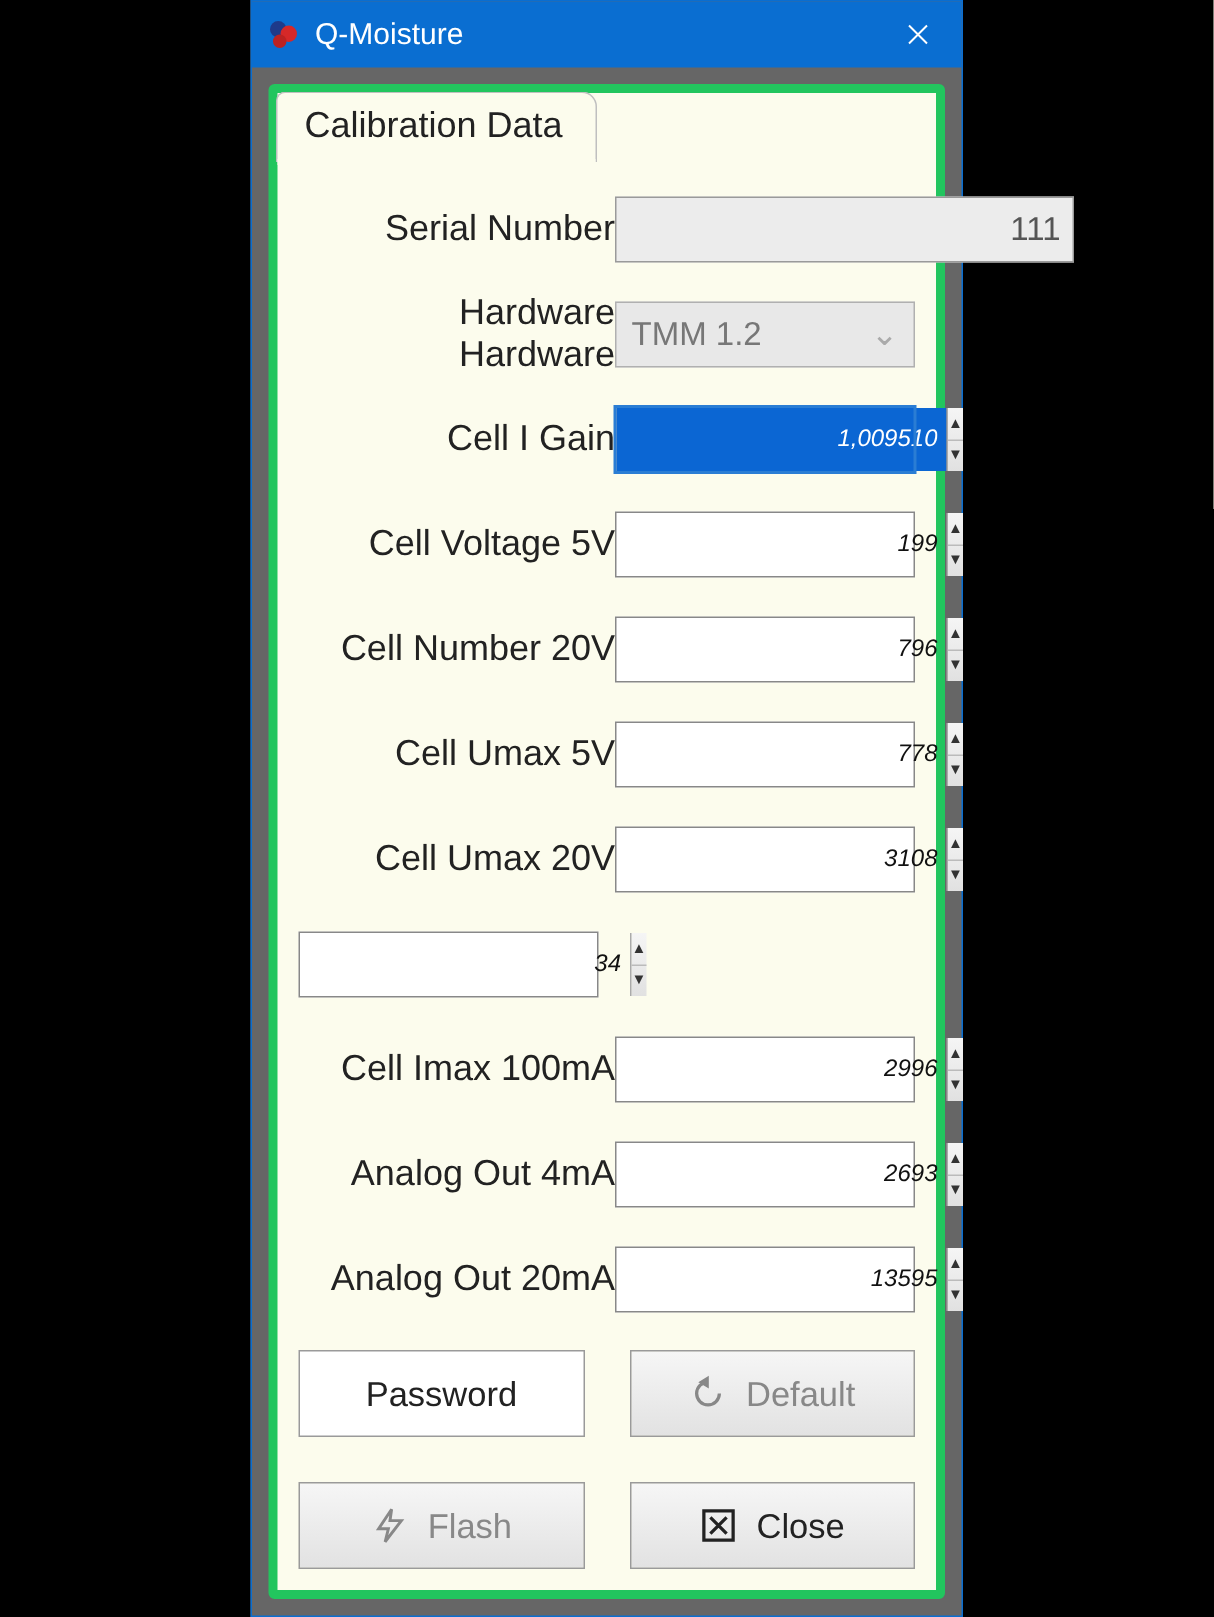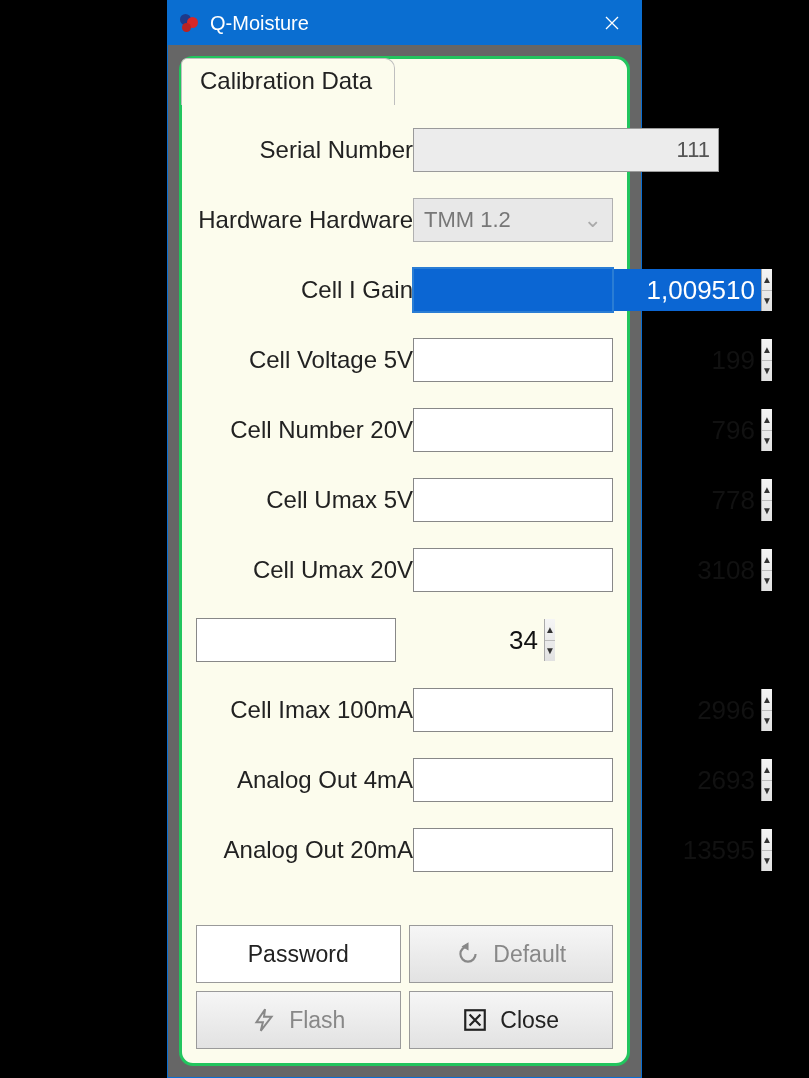--- a/index.html
+++ b/index.html
@@ -48,22 +48,22 @@
     position: absolute;
     left: 1px; right: 1px; top: 45px; bottom: 1px;
     background: #666;
     padding: 10px 10px 10px 10px;
   }
   .panel {
     position: relative;
     width: 100%;
     height: 100%;
     background: #fcfced;
-    border: 3px solid #22c55e;
-    border-radius: 14px;
+    border: 6px solid #22c55e;
+    border-radius: 4px;
   }
   .tab-label {
     position: absolute;
     top: -1px; left: -1px;
     background: #fcfced;
     border: 1px solid #bfbfbf;
     border-bottom: none;
     border-top-left-radius: 6px;
     border-top-right-radius: 10px;
     padding: 8px 22px 10px 18px;
@@ -126,26 +126,27 @@
     border: 1px solid #888;
     background:#fff;
   }
   .spinbox.focused {
     outline: 2px solid #2a7dd4;
     outline-offset: -1px;
   }
   .spinbox .sp-input {
     flex:1;
     border:none;
-    font-size: 26px;
+    font-size: 16px;
     text-align: right;
     padding: 0 6px;
     background: transparent;
     font-family: inherit;
     color:#111;
+    font-style:italic;
   }
   .spinbox.focused .sp-input {
     background: #0b66d3;
     color: #fff;
   }
   .spinbox .sp-btns {
     width: 26px;
     display:flex;flex-direction:column;
     border-left:1px solid #aaa;
     background: linear-gradient(#f5f5f5,#e1e1e1);
@@ -155,21 +156,21 @@
     font-size:10px;color:#333;
     border-bottom:1px solid #bbb;
     cursor:pointer;
   }
   .spinbox .sp-btns div:last-child{border-bottom:none;}
   .buttons {
     margin-top: auto;
     display: grid;
     grid-template-columns: 1fr 1fr;
     grid-template-rows: 58px 58px;
-    gap: 8px;
+    gap: 30px;
   }
   .btn {
     border: 1px solid #9a9a9a;
     background: linear-gradient(#f6f6f6,#e2e2e2);
     font-size: 23px;
     display:flex;align-items:center;justify-content:center;
     gap: 12px;
     cursor:pointer;
     color:#222;
   }

